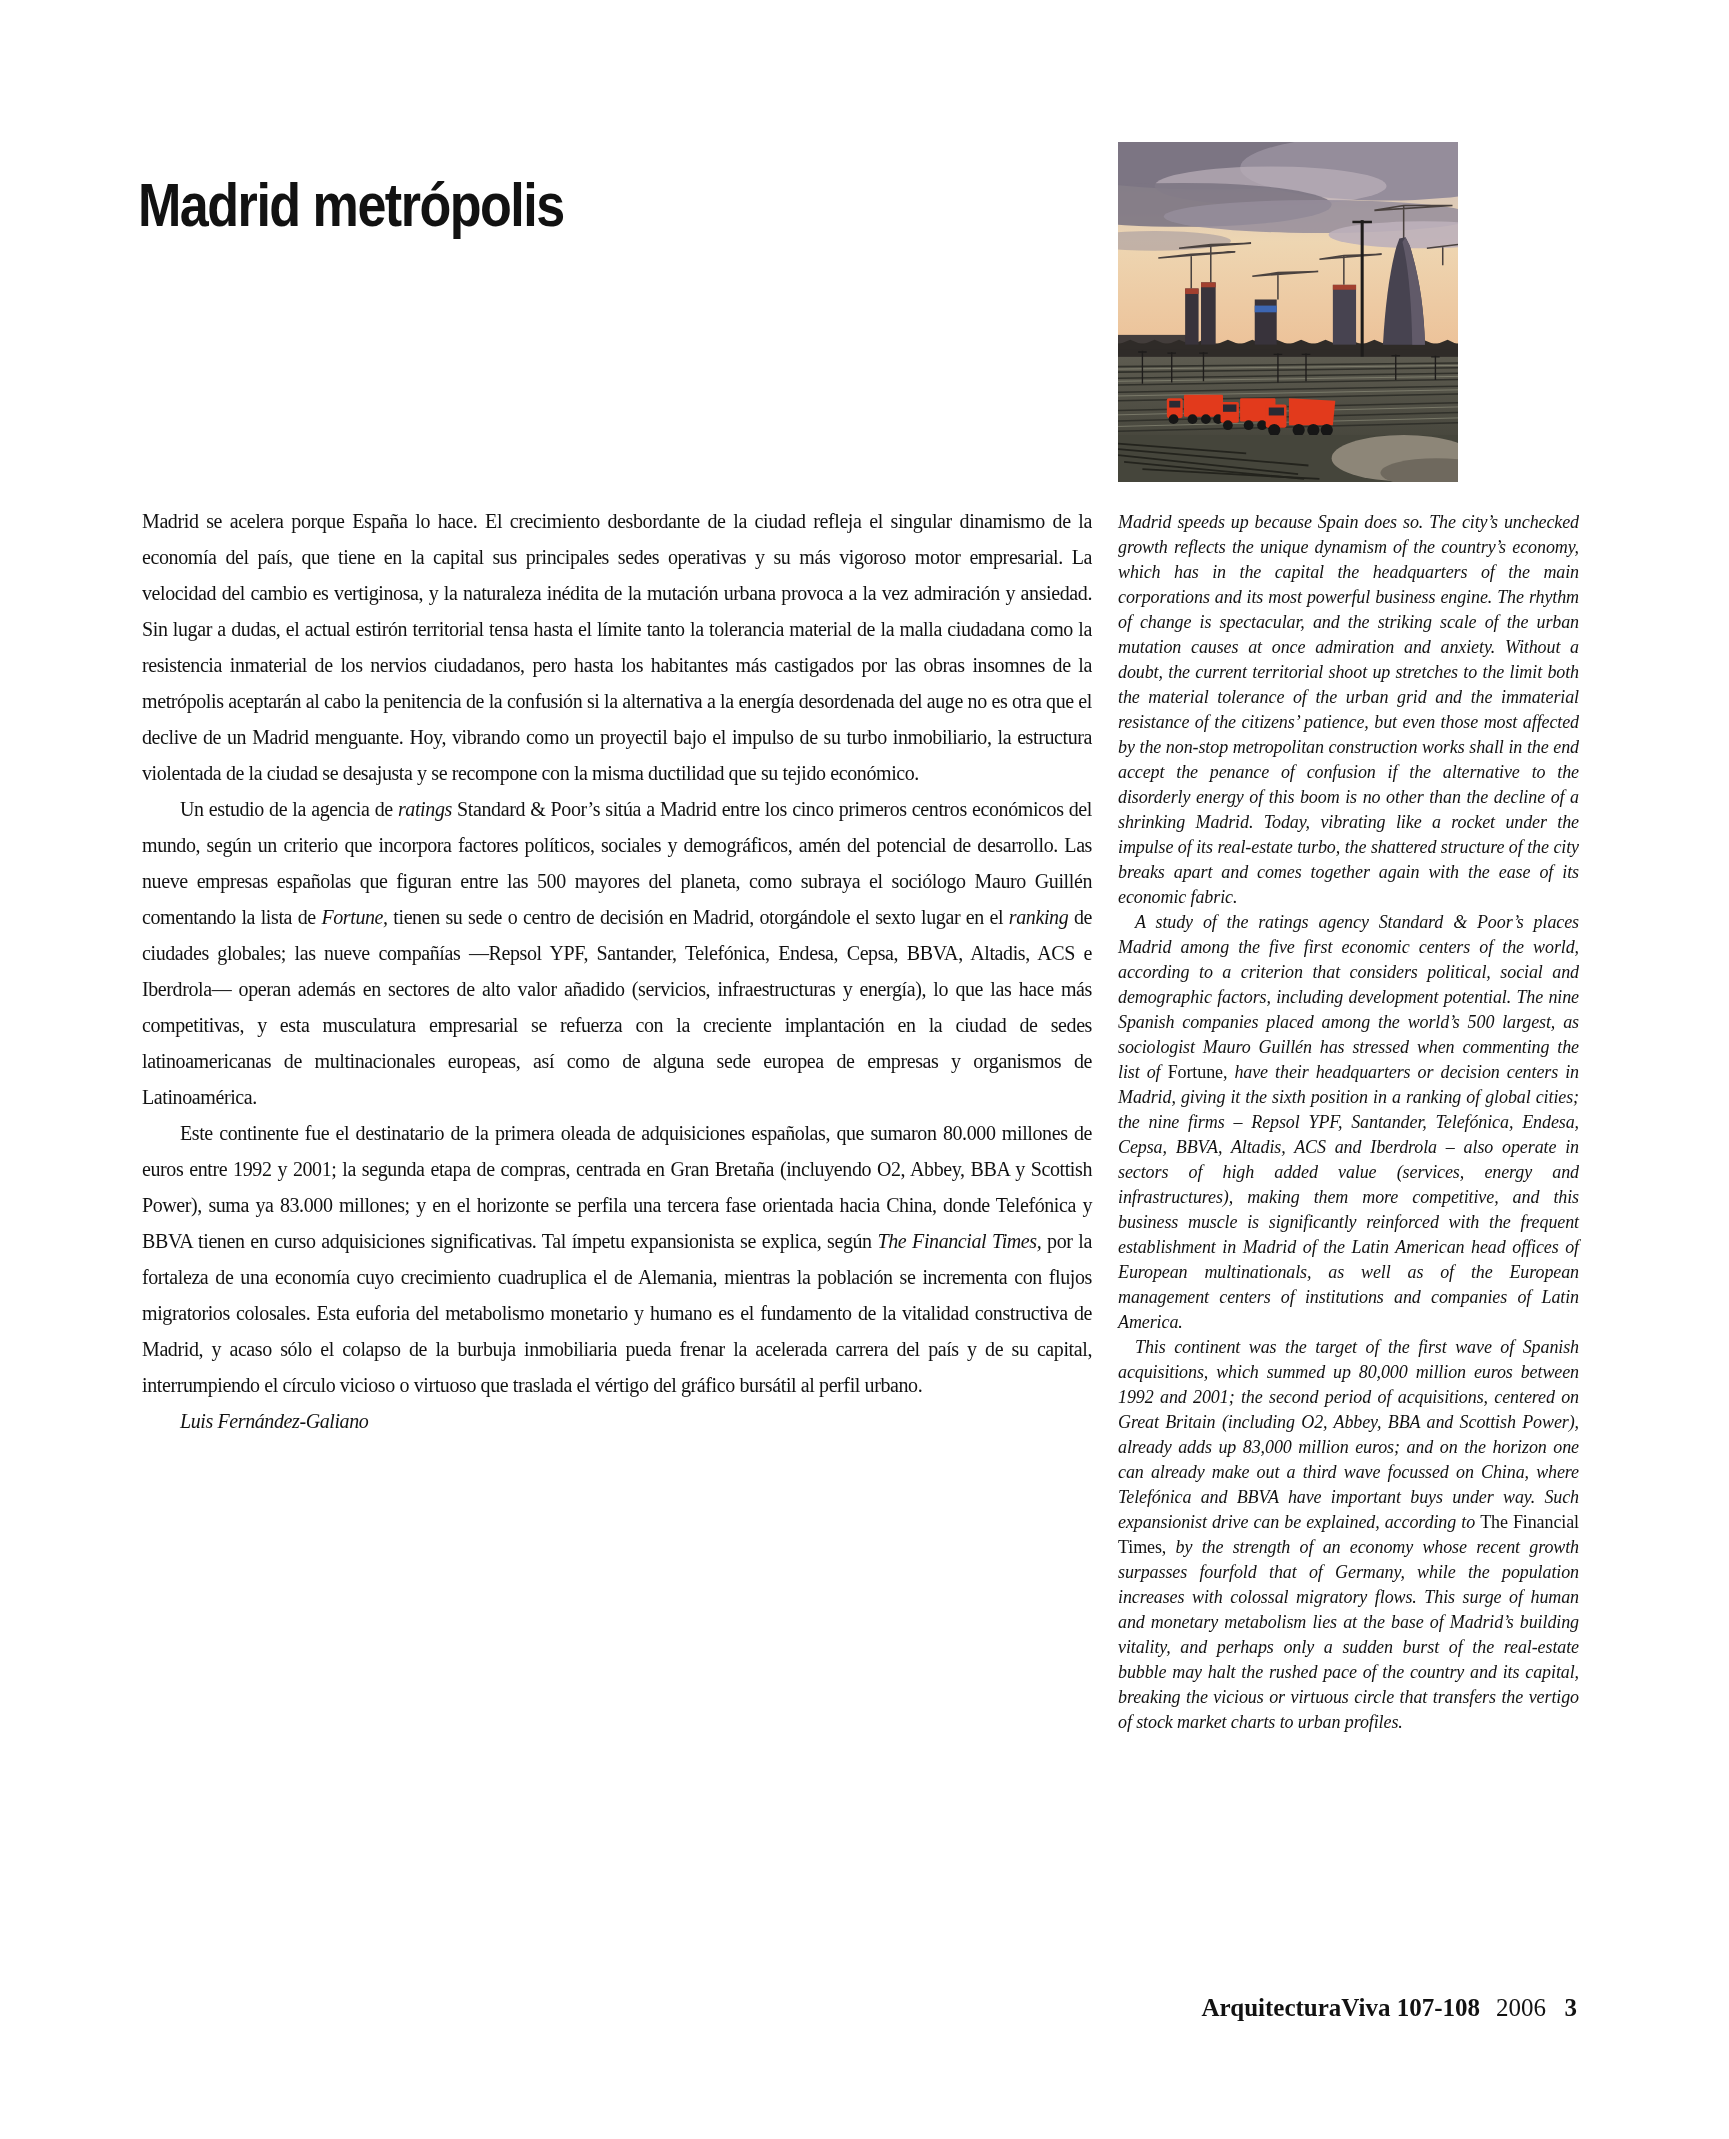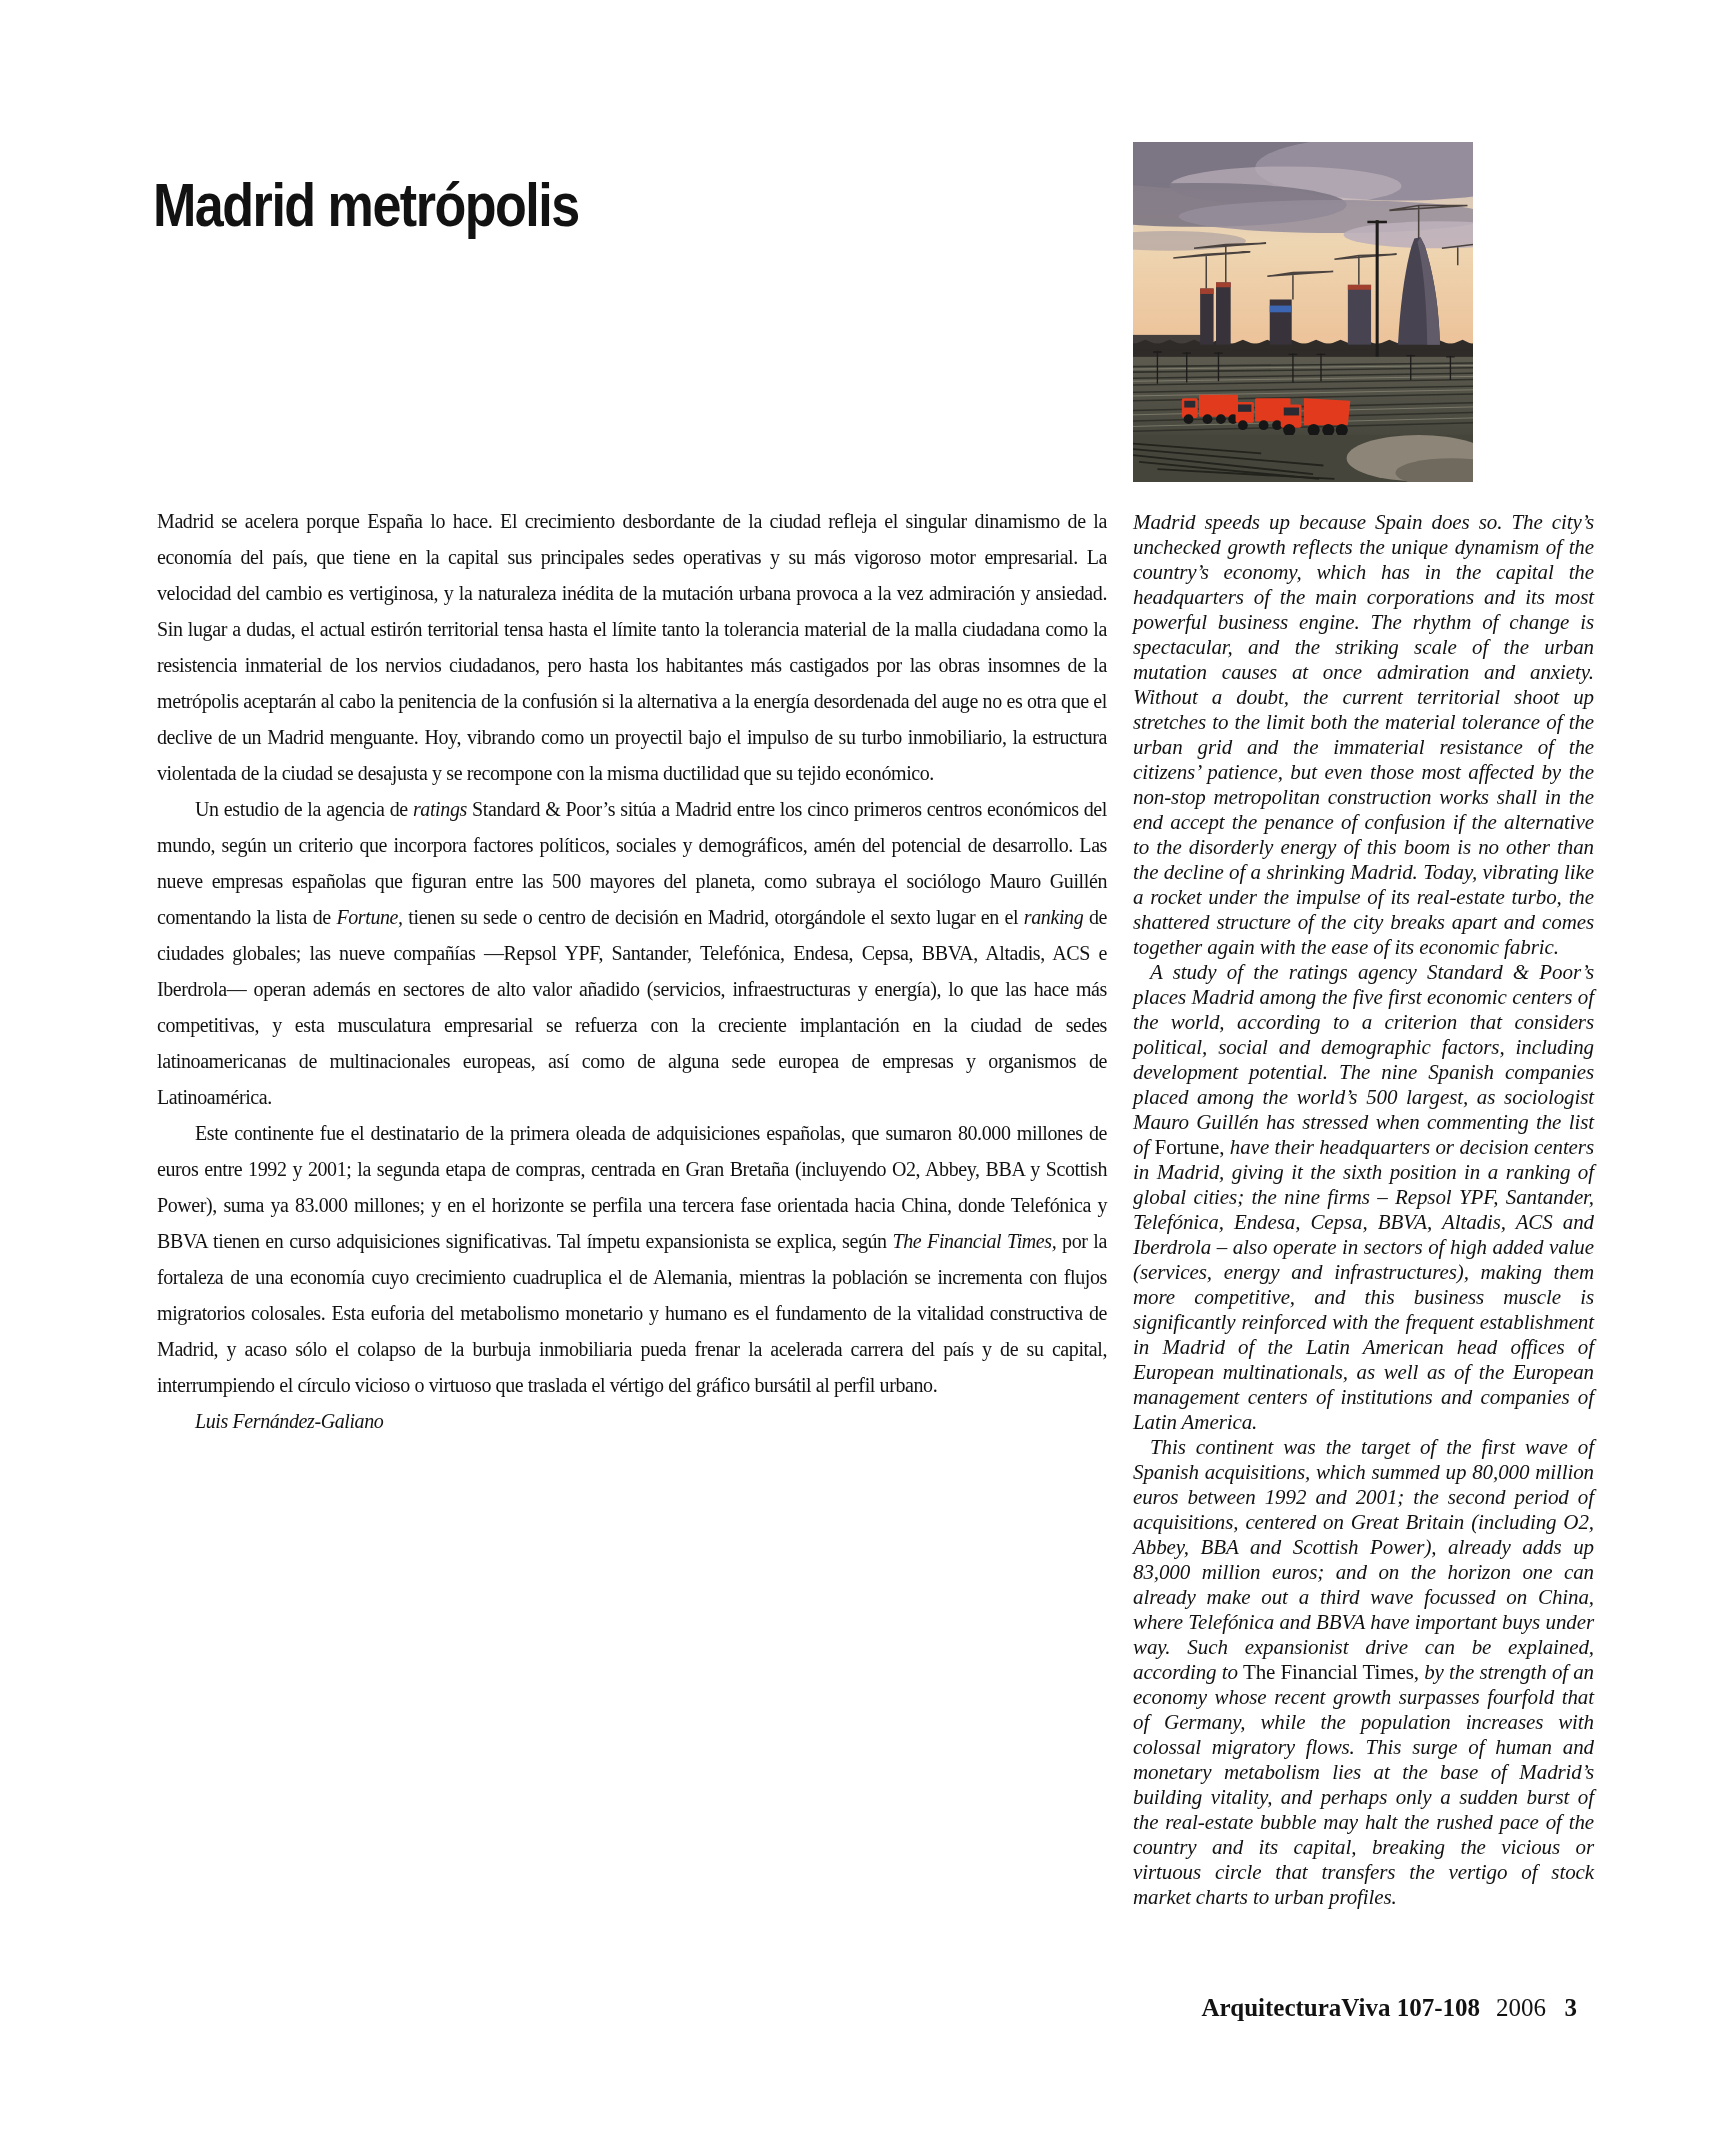--- a/index.html
+++ b/index.html
@@ -1,21 +1,21 @@
 <!DOCTYPE html>
 <html style="font-size:9.8px"><head>
 <meta charset="utf-8">
 <style>
   html,body{margin:0;padding:0;}
   body{
     width:1729px;height:2140px;position:relative;background:#ffffff;
     font-family:"Liberation Serif", serif;color:#121212;
     -webkit-font-smoothing:antialiased;
   }
-  #page{position:absolute;inset:0;overflow:hidden;margin-left:15px;}
+  #page{position:absolute;inset:0;overflow:hidden;}
 
   .title{
     position:absolute;left:138px;top:127px;
     font-family:"Liberation Sans", sans-serif;font-weight:bold;
     font-size:62px;letter-spacing:-1.8px;white-space:nowrap;
     transform:scaleX(0.84);transform-origin:left top;
   }
 
   .photo{position:absolute;left:1118px;top:142px;width:340px;height:340px;display:block;}
 
@@ -26,21 +26,21 @@
   .col-es p{margin:0;}
   .col-es p + p{text-indent:38px;}
   .col-es .it{font-style:italic;}
 
   .signature{
     text-align:left;padding-right:28px;font-style:italic;margin:0;
   }
 
   .col-en{
     position:absolute;left:1118px;top:510px;width:461px;
-    font-size:21px;line-height:25px;text-align:justify;
+    font-size:18px;line-height:25px;text-align:justify;
     font-style:italic;letter-spacing:-0.1px;
   }
   .col-en p{margin:0;}
   .col-en p + p{text-indent:17px;}
   .col-en .rm{font-style:normal;}
 
   .footer{
     position:absolute;top:1994px;right:152px;
     font-size:25px;white-space:nowrap;text-align:right;
   }

